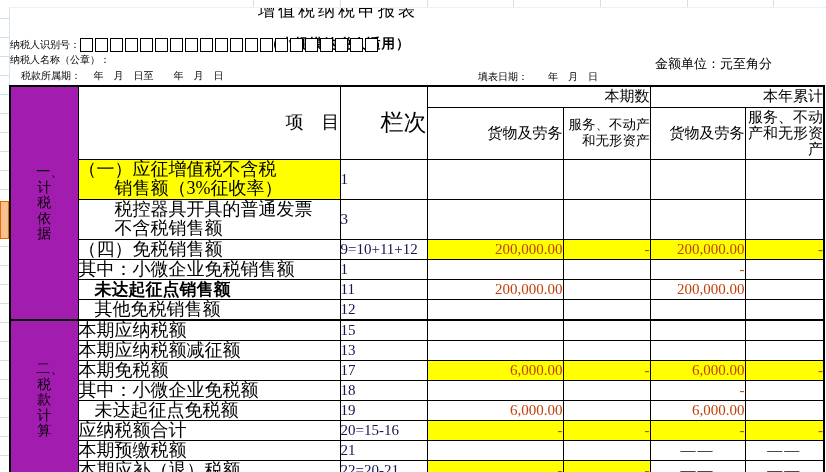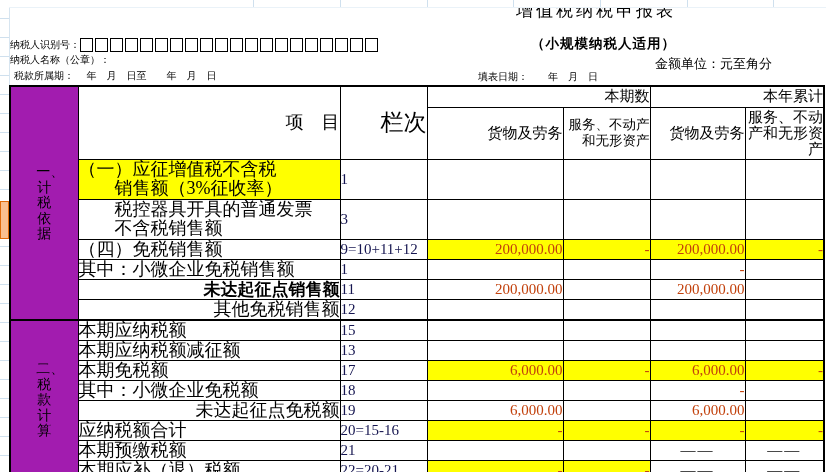--- a/index.html
+++ b/index.html
@@ -10,29 +10,29 @@
   .left-strip{position:absolute;left:0;top:0;width:9px;height:472px;z-index:0;
     background:repeating-linear-gradient(to bottom,#fff 0,#fff 18px,#cfe0ee 18px,#cfe0ee 19px);
     border-right:1px solid #d7e5f0}
   .orange-cell{position:absolute;left:0;top:201px;width:9px;height:38px;background:#fac090;
     border:1px solid #e26b0a;box-sizing:border-box;z-index:1}
   .top-strip{position:absolute;left:9px;top:0;width:817px;height:7px;background:#fff;z-index:3;
     border-bottom:1px solid #eaf2f8}
   .vtick{position:absolute;top:0;width:1px;height:7px;background:#cfe0ee;z-index:4}
 
   
-  .title-wrap{position:absolute;left:0;top:0;width:676px;text-align:right;z-index:2}
+  .title-wrap{position:absolute;left:0;top:0;width:676px;text-align:center;z-index:2}
   .title{font-size:17px;letter-spacing:3px;margin-top:2px;line-height:18px}
   .subtitle{font-size:13.5px;font-weight:bold;letter-spacing:1px;line-height:14px;margin-top:17px;
     font-family:Liberation Sans, sans-serif}
   .lbl{position:absolute;font-size:10px;white-space:pre;z-index:2;line-height:15px}
   .id-lbl{left:10px;top:37px}
   .name-lbl{left:10px;top:52px}
   .unit-lbl{left:655px;top:56px;font-size:13px}
-  .period-lbl{left:14px;top:68px}
+  .period-lbl{left:21px;top:68px}
   .filldate-lbl{left:478px;top:69px}
   .boxes{display:inline-block;vertical-align:middle}
   .box{display:inline-block;width:11px;height:12px;border:1px solid #000;margin-right:2px;
     vertical-align:-2px;background:#fff}
 
   
   table.form{position:absolute;left:9px;top:85px;width:814px;height:385px;z-index:2;
     border-collapse:collapse;table-layout:fixed;background:#fff;border:2px solid #000}
   table.form td{border:1px solid #000;padding:0;overflow:hidden;vertical-align:middle}
   tr.hrow1{height:21px}
@@ -44,21 +44,21 @@
   .hd-item{font-size:18px}
   .hd-colno{font-size:23px}
   .svc4{font-size:13.5px;line-height:16px;word-break:break-all;padding:0 2px}
   .svc6{font-size:15px;line-height:16px;word-break:break-all;padding:0 2px}
 
   .section-cell{background:#a21caf}
   .section-cell div{width:16px;margin:0 auto;font-size:14px;line-height:15.5px;
     word-break:break-all;text-align:center}
 
   .item{font-size:18px;line-height:19px;padding:0 2px 0 4px;white-space:pre-wrap;text-align:left}
-  .item.center{text-align:right;padding-left:2px}
+  .item.center{text-align:left;padding-left:16px}
   .item.bold{font-weight:bold;font-family:"Liberation Sans","DejaVu Sans",sans-serif;font-size:17px}
   .colno{font-size:15px;color:#151550;padding:0 2px 0 3px;text-align:left}
   .val{font-size:15px;color:#c2410c;text-align:right;padding:0 8px 0 2px}
   .val.dash{text-align:center;color:#000;padding:0 2px;letter-spacing:2px}
   .yellow{background:var(--hl,#ffff00)}
 </style>
 </head>
 <body>
 
 <div class="left-strip"></div>

